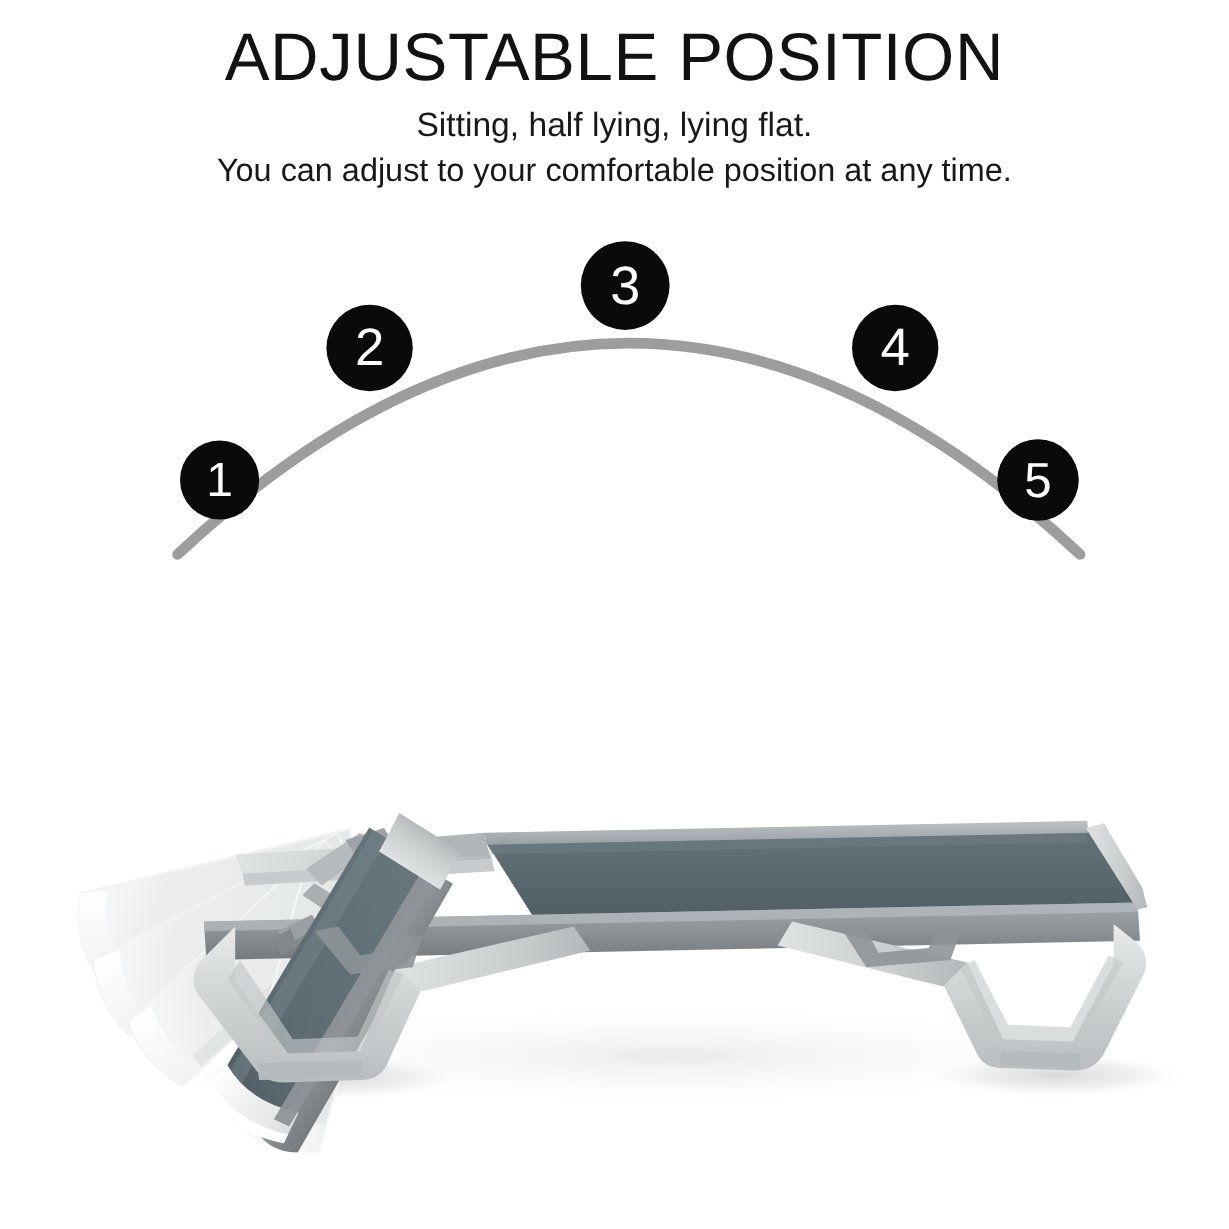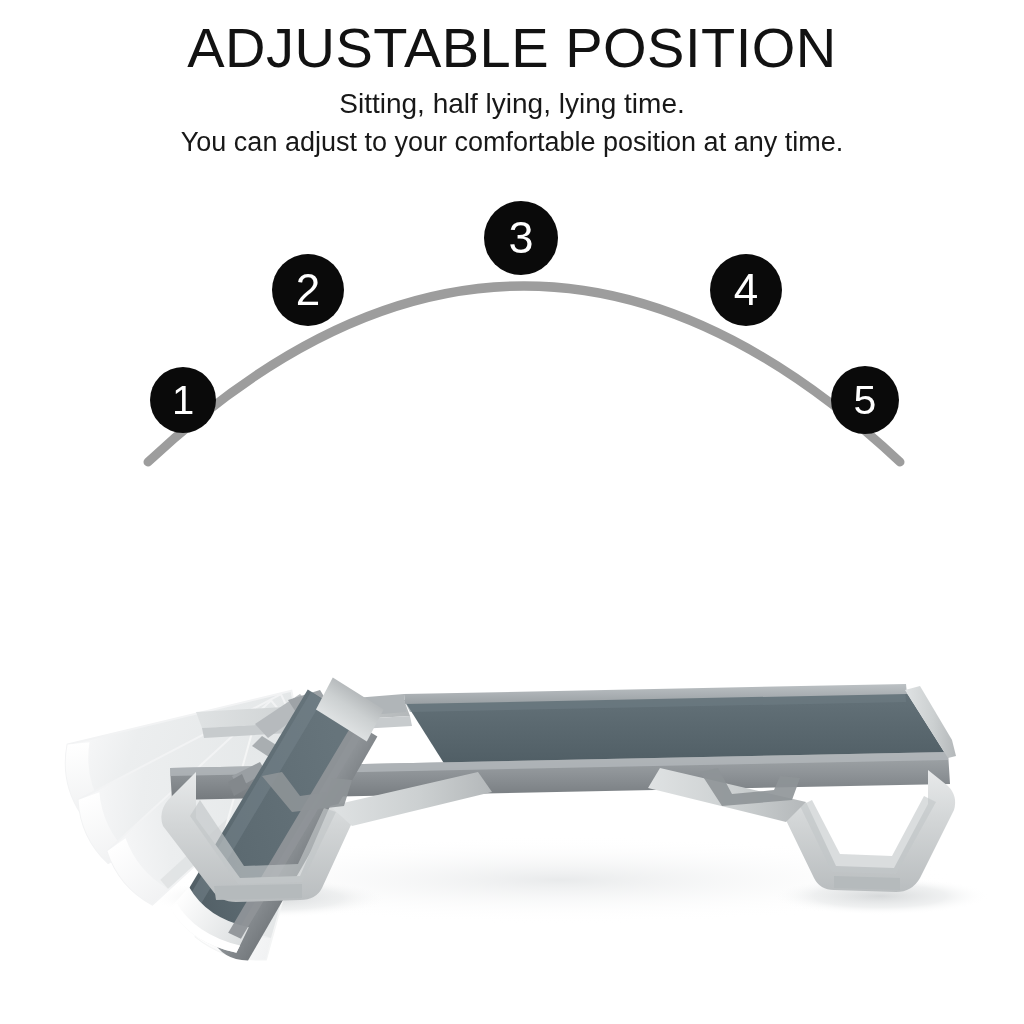--- a/index.html
+++ b/index.html
@@ -88,21 +88,21 @@
     height: 1024px;
   }
 </style>
 </head>
 <body>
 
 <div id="stage">
 
   <div id="headline-block">
     <div id="title">ADJUSTABLE POSITION</div>
-    <div id="subtitle-1">Sitting, half lying, lying time.</div>
+    <div id="subtitle-1">Sitting, half lying, lying flat.</div>
     <div id="subtitle-2">You can adjust to your comfortable position at any time.</div>
   </div>
 
   <svg id="product-layer" viewBox="0 0 1024 1024" width="1024" height="1024">
     <defs>
 
       <linearGradient id="gSeat" x1="0" y1="0" x2="0" y2="1">
         <stop offset="0%" stop-color="#65737a"></stop>
         <stop offset="45%" stop-color="#5a686f"></stop>
         <stop offset="100%" stop-color="#4d5b62"></stop>

